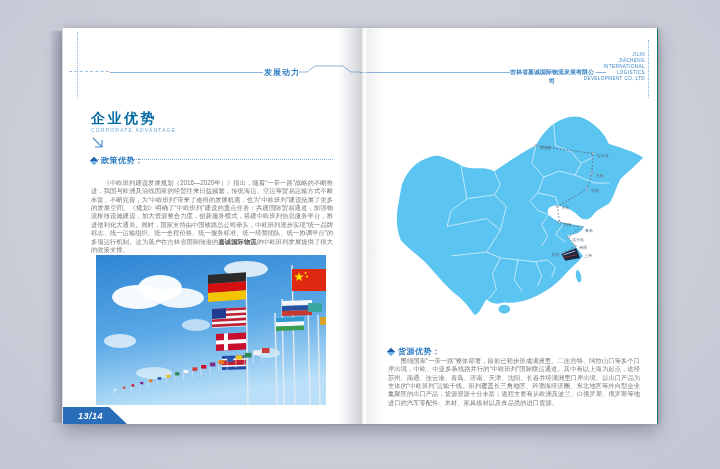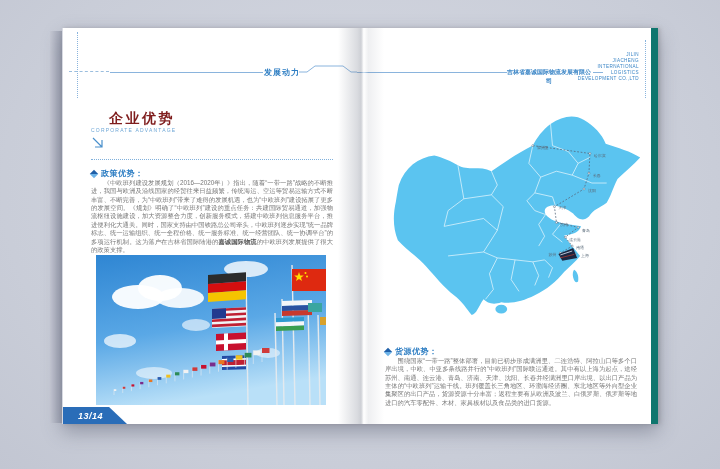--- a/index.html
+++ b/index.html
@@ -12,21 +12,21 @@
   .stack-edge{
     position:absolute;left:50px;top:31px;width:13px;height:392px;
     background:linear-gradient(90deg,#c6c9d4 0%,#aeb2c0 55%,#9ea3b2 100%);
   }
   .spread{
     position:absolute;left:62px;top:28px;width:596px;height:396px;
     display:flex;
     box-shadow:0 8px 18px rgba(70,75,95,.40), 2px 0 4px rgba(90,85,80,.25);
   }
   .page{position:relative;width:298px;height:396px;background:#ffffff;overflow:hidden;}
-  .page.right{border-right:7px solid #0f766e;}
+  .page.right{border-right:1px solid #0f766e;}
   .page.left{border-left:1px solid #d8dae2;}
   .gutter{
     position:absolute;left:276px;top:0;width:46px;height:396px;z-index:5;pointer-events:none;
     background:linear-gradient(90deg, rgba(120,126,142,0) 0%, rgba(120,126,142,.28) 42%, rgba(110,116,132,.34) 50%, rgba(255,255,255,.55) 56%, rgba(120,126,142,.12) 66%, rgba(120,126,142,0) 100%);
   }
   
   .rule{position:absolute;height:1px;background:#8ab4dd;}
   .vdots{position:absolute;width:0;border-left:1px dotted #8ab4dd;}
   .hdash{position:absolute;height:0;border-top:1px dashed #9bbede;}
   .brand-left{
@@ -34,36 +34,36 @@
   }
   .notch-svg{position:absolute;left:236px;top:36px;}
   .company-cn{
     position:absolute;left:150px;top:40px;width:84px;font-size:6px;color:#3a85c6;font-weight:bold;text-align:center;letter-spacing:0;
   }
   .company-en{
     position:absolute;right:12px;top:24px;width:130px;text-align:right;
     font-size:4.6px;line-height:6px;color:#3a85c6;letter-spacing:.4px;
   }
   
-  .page-title{position:absolute;left:28px;top:82px;font-size:14px;font-weight:bold;color:#7f1d1d;letter-spacing:2.5px;margin-left:18px;}
+  .page-title{position:absolute;left:28px;top:82px;font-size:14px;font-weight:bold;color:#0369a1;letter-spacing:2.5px;}
   .page-subtitle{position:absolute;left:28px;top:99px;font-size:5px;color:#6fa7d6;letter-spacing:1.2px;}
   .arrow-svg{position:absolute;left:28px;top:108px;}
   .dotted-rule{position:absolute;left:28px;top:131px;width:242px;border-top:1px dotted #7fb0dc;}
   .section-head{position:absolute;font-size:8px;font-weight:bold;color:#2e7ec3;letter-spacing:.5px;}
   .diamond{
     display:inline-block;width:6px;height:6px;margin-right:4px;vertical-align:-1px;
     background:linear-gradient(135deg,#1f5fa8 50%,#6db3e8 50%);
     transform:rotate(45deg);
   }
   .body-para{
     position:absolute;font-size:6.3px;line-height:1.33;color:#777;text-align:justify;margin:0;
     text-indent:2em;
   }
   .body-para b{color:#555;}
-  .policy-head{left:28px;top:140px;}
+  .policy-head{left:28px;top:127px;}
   .policy-para{left:28px;top:151px;width:242px;}
   .photo{position:absolute;left:33px;top:227px;width:230px;height:150px;}
   .page-badge{
     position:absolute;left:0;top:379px;width:64px;height:17px;background:#2a6db8;
     clip-path:polygon(0 0,72% 0,100% 100%,0 100%);
     color:#fff;font-size:9px;font-weight:bold;font-style:italic;
     display:flex;align-items:center;padding-left:15px;box-sizing:border-box;letter-spacing:.5px;
   }
   
   .map-wrap{position:absolute;left:30px;top:78px;width:264px;height:224px;}

